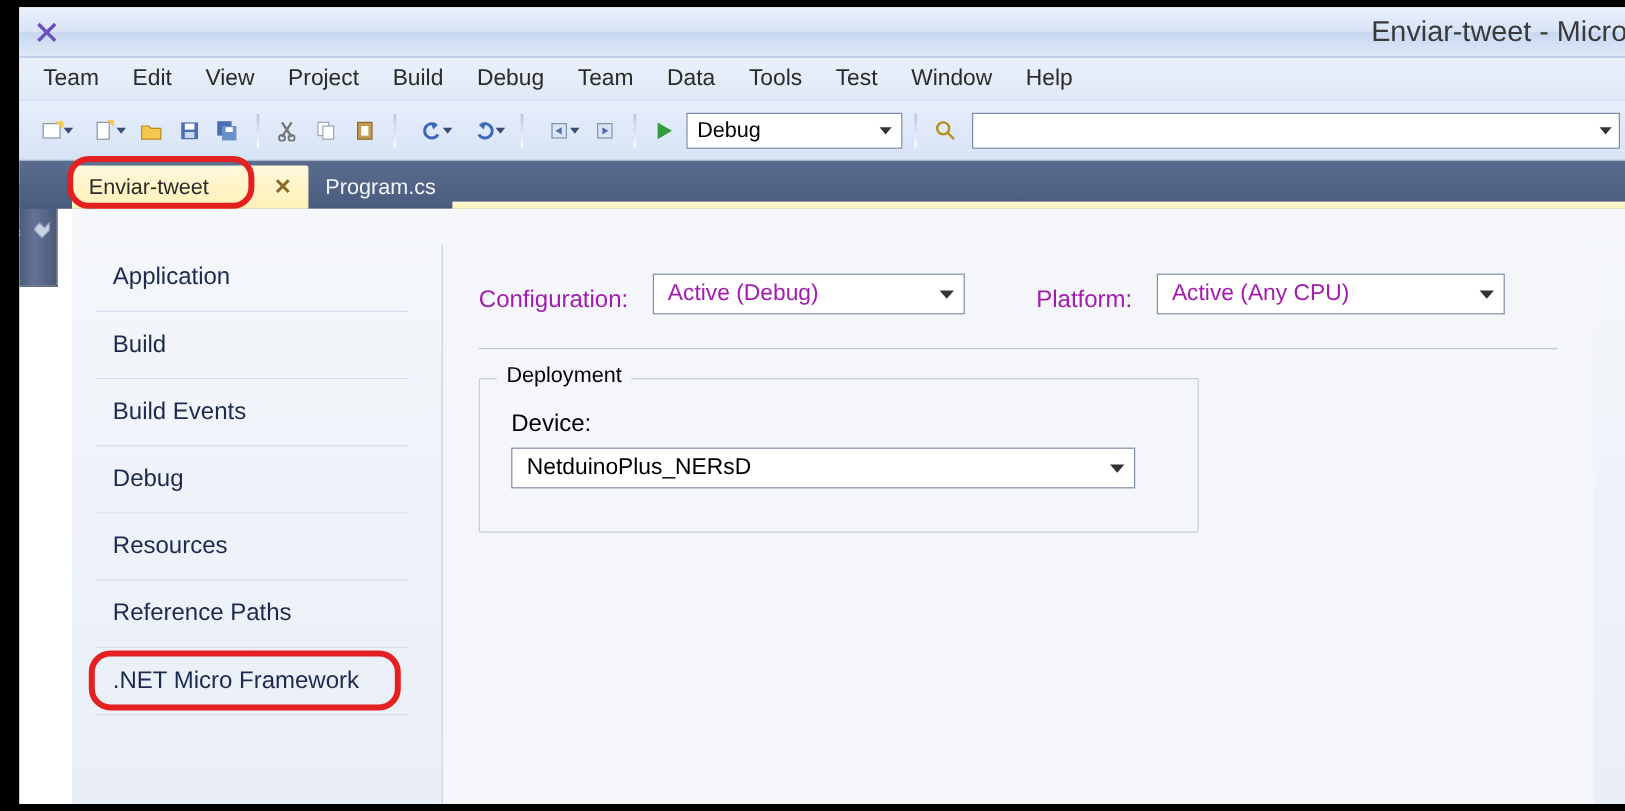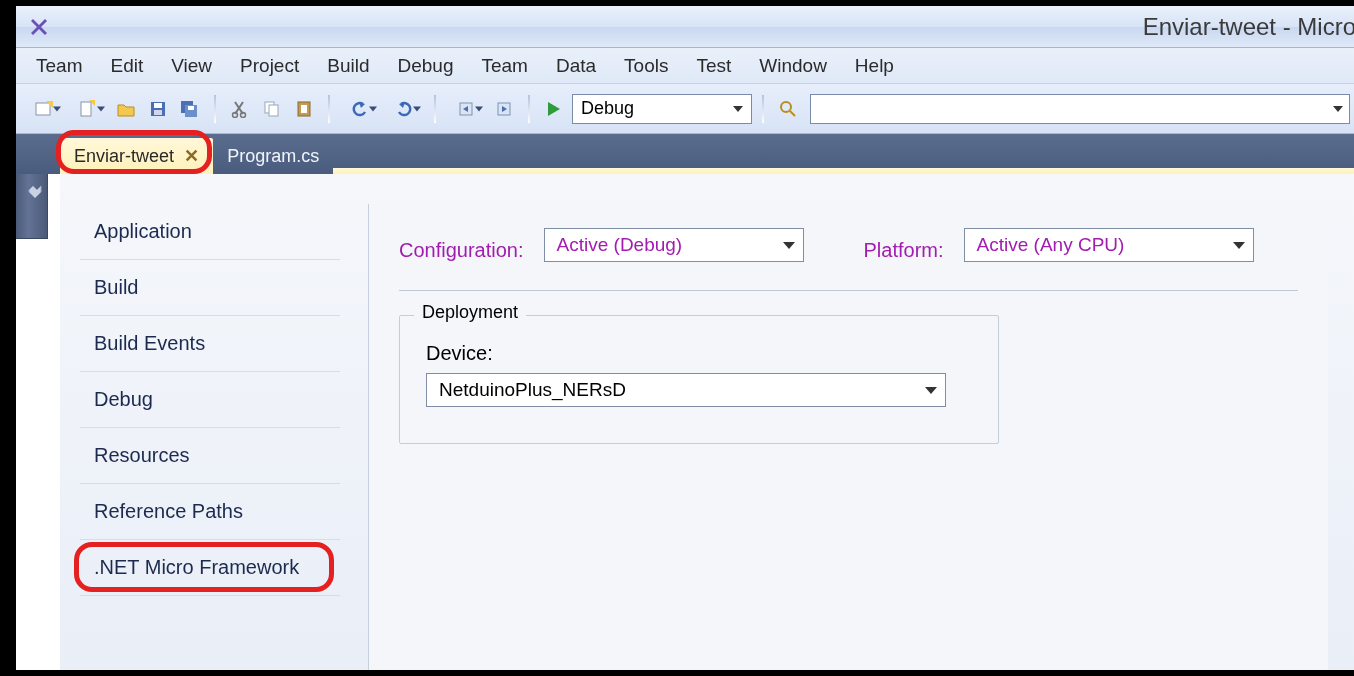--- a/index.html
+++ b/index.html
@@ -154,20 +154,21 @@
     padding: 0 14px;
     color: #f2f4fa;
     font-size: 18px;
     cursor: default;
   }
   .tab.active {
     background: linear-gradient(#fff8d9, #fff1b9);
     color: #2a2a2a;
     border-top-left-radius: 2px;
     border-top-right-radius: 2px;
+    gap: 44px;
   }
   .tab .close {
     margin-left: 10px;
     color: #8b6a25;
     font-weight: bold;
   }
   .tabstrip-filler {
     flex: 1;
     height: 6px;
     background: linear-gradient(#fff8d9, #fff1b9);

